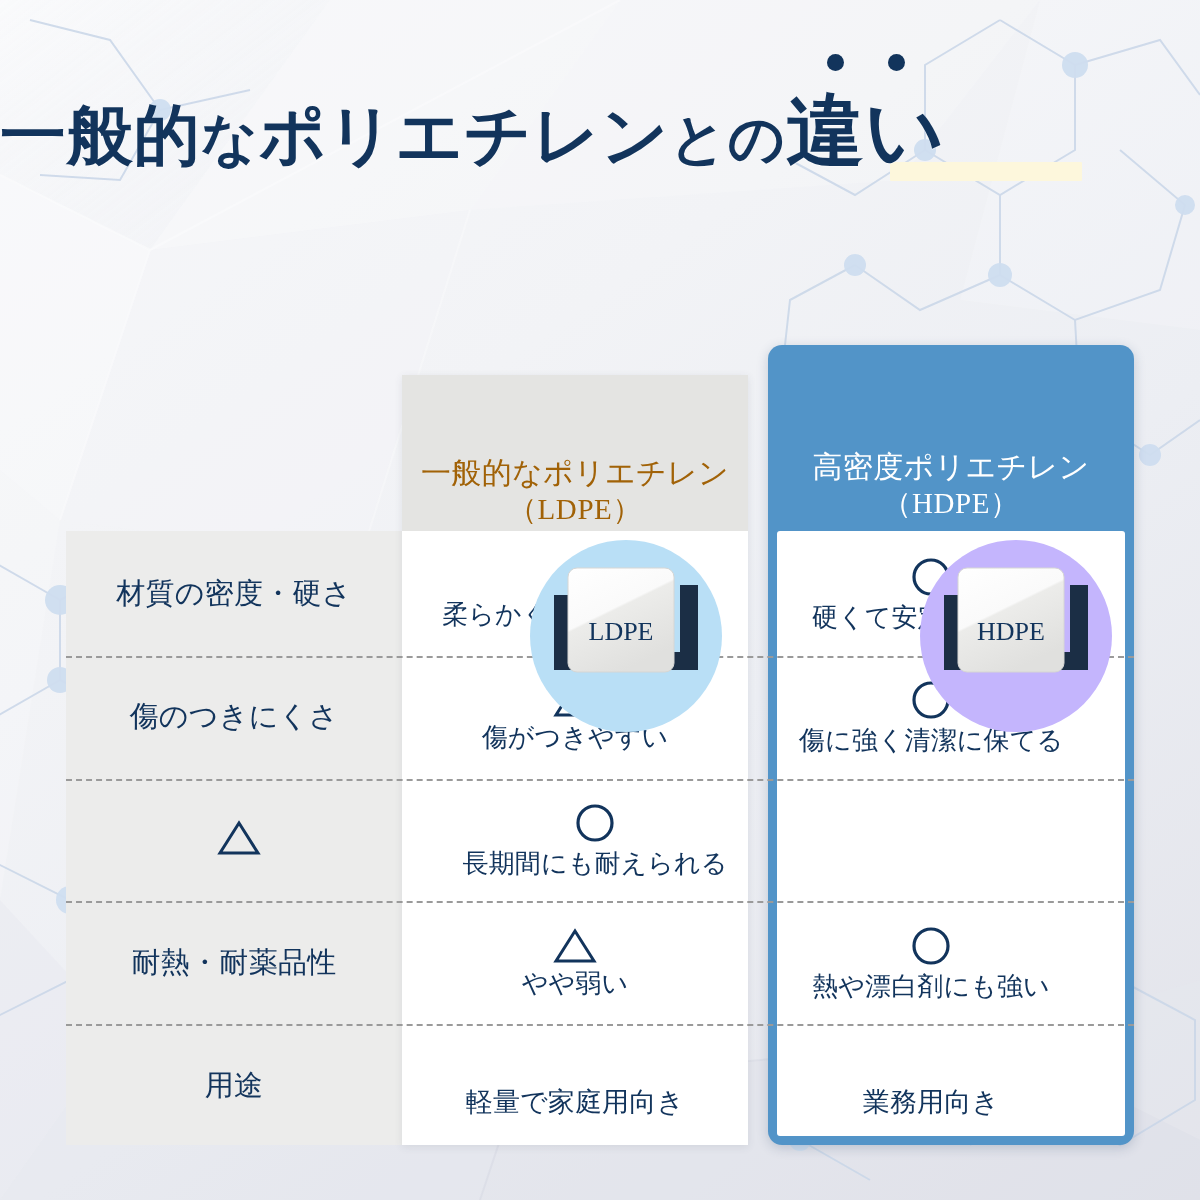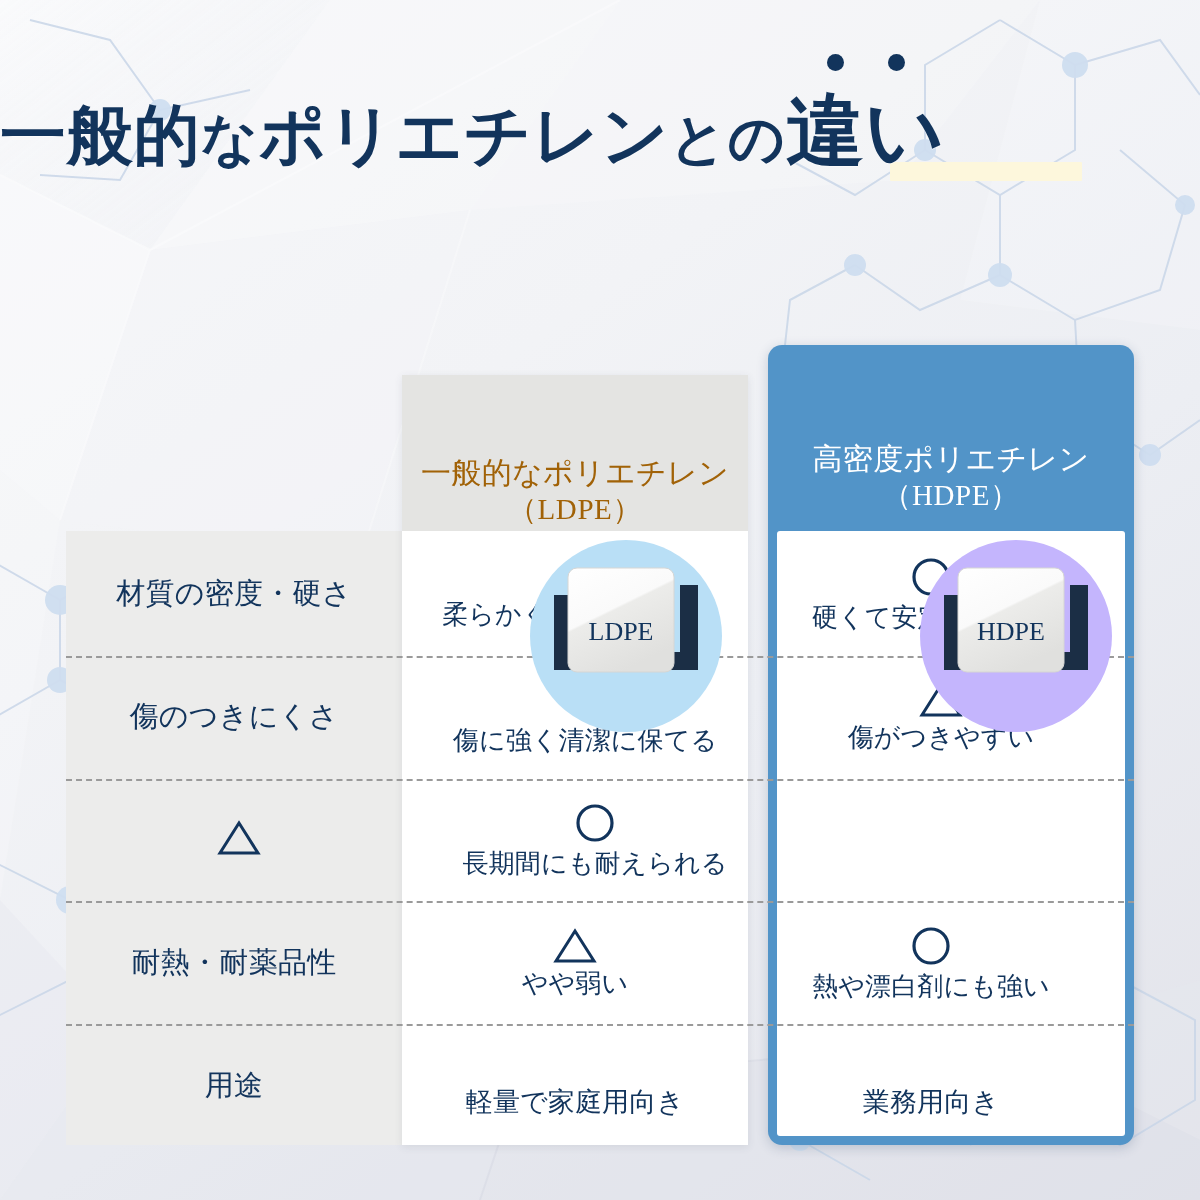--- a/index.html
+++ b/index.html
@@ -142,21 +142,21 @@
     align-items: center; justify-content: flex-end;
     padding-bottom: 14px;
     color: #a16207;
     margin-top: 12px;
   }
   .head-hdpe {
     left: 702px; width: 366px;
     top: 0; height: 186px;
     display: flex; flex-direction: column;
     align-items: center; justify-content: flex-end;
-    padding-bottom: 16px;
+    padding-bottom: 8px;
     color: #ffffff;
   }
   .head-line1 { font-size: 30px; letter-spacing: .01em; line-height: 1.25; }
   .head-line2 { font-size: 29px; letter-spacing: .02em; line-height: 1.3; }
 
   
   .badge {
     position: absolute;
     width: 192px; height: 192px;
     border-radius: 50%;
@@ -359,35 +359,35 @@
           <div class="mark">
             <svg width="44" height="44" viewBox="0 0 44 44">
               <circle cx="22" cy="22" r="17" fill="none" stroke="#12345c" stroke-width="3.2"></circle>
             </svg>
           </div>
           <div class="desc">硬くて安定感がある</div>
         </div>
       </div>
       <div class="row">
         <div class="cell cell-label">傷のつきにくさ</div>
+        <div class="cell cell-ldpe">
+          <div class="mark">
+            <svg width="44" height="38" viewBox="0 0 44 38">
+              <polygon points="22,4 41,34 3,34" fill="none" stroke="#12345c" stroke-width="3" stroke-linejoin="miter"></polygon>
+            </svg>
+          </div>
+          <div class="desc">傷がつきやすい</div>
+        </div>
         <div class="cell cell-hdpe">
           <div class="mark">
             <svg width="44" height="44" viewBox="0 0 44 44">
               <circle cx="22" cy="22" r="17" fill="none" stroke="#12345c" stroke-width="3.2"></circle>
             </svg>
           </div>
           <div class="desc">傷に強く清潔に保てる</div>
-        </div>
-        <div class="cell cell-ldpe">
-          <div class="mark">
-            <svg width="44" height="38" viewBox="0 0 44 38">
-              <polygon points="22,4 41,34 3,34" fill="none" stroke="#12345c" stroke-width="3" stroke-linejoin="miter"></polygon>
-            </svg>
-          </div>
-          <div class="desc">傷がつきやすい</div>
         </div>
       </div>
       <div class="row">
         <div class="cell cell-ldpe">
           <div class="mark">
             <svg width="44" height="38" viewBox="0 0 44 38">
               <polygon points="22,4 41,34 3,34" fill="none" stroke="#12345c" stroke-width="3" stroke-linejoin="miter"></polygon>
             </svg>
           </div>
         </div>

